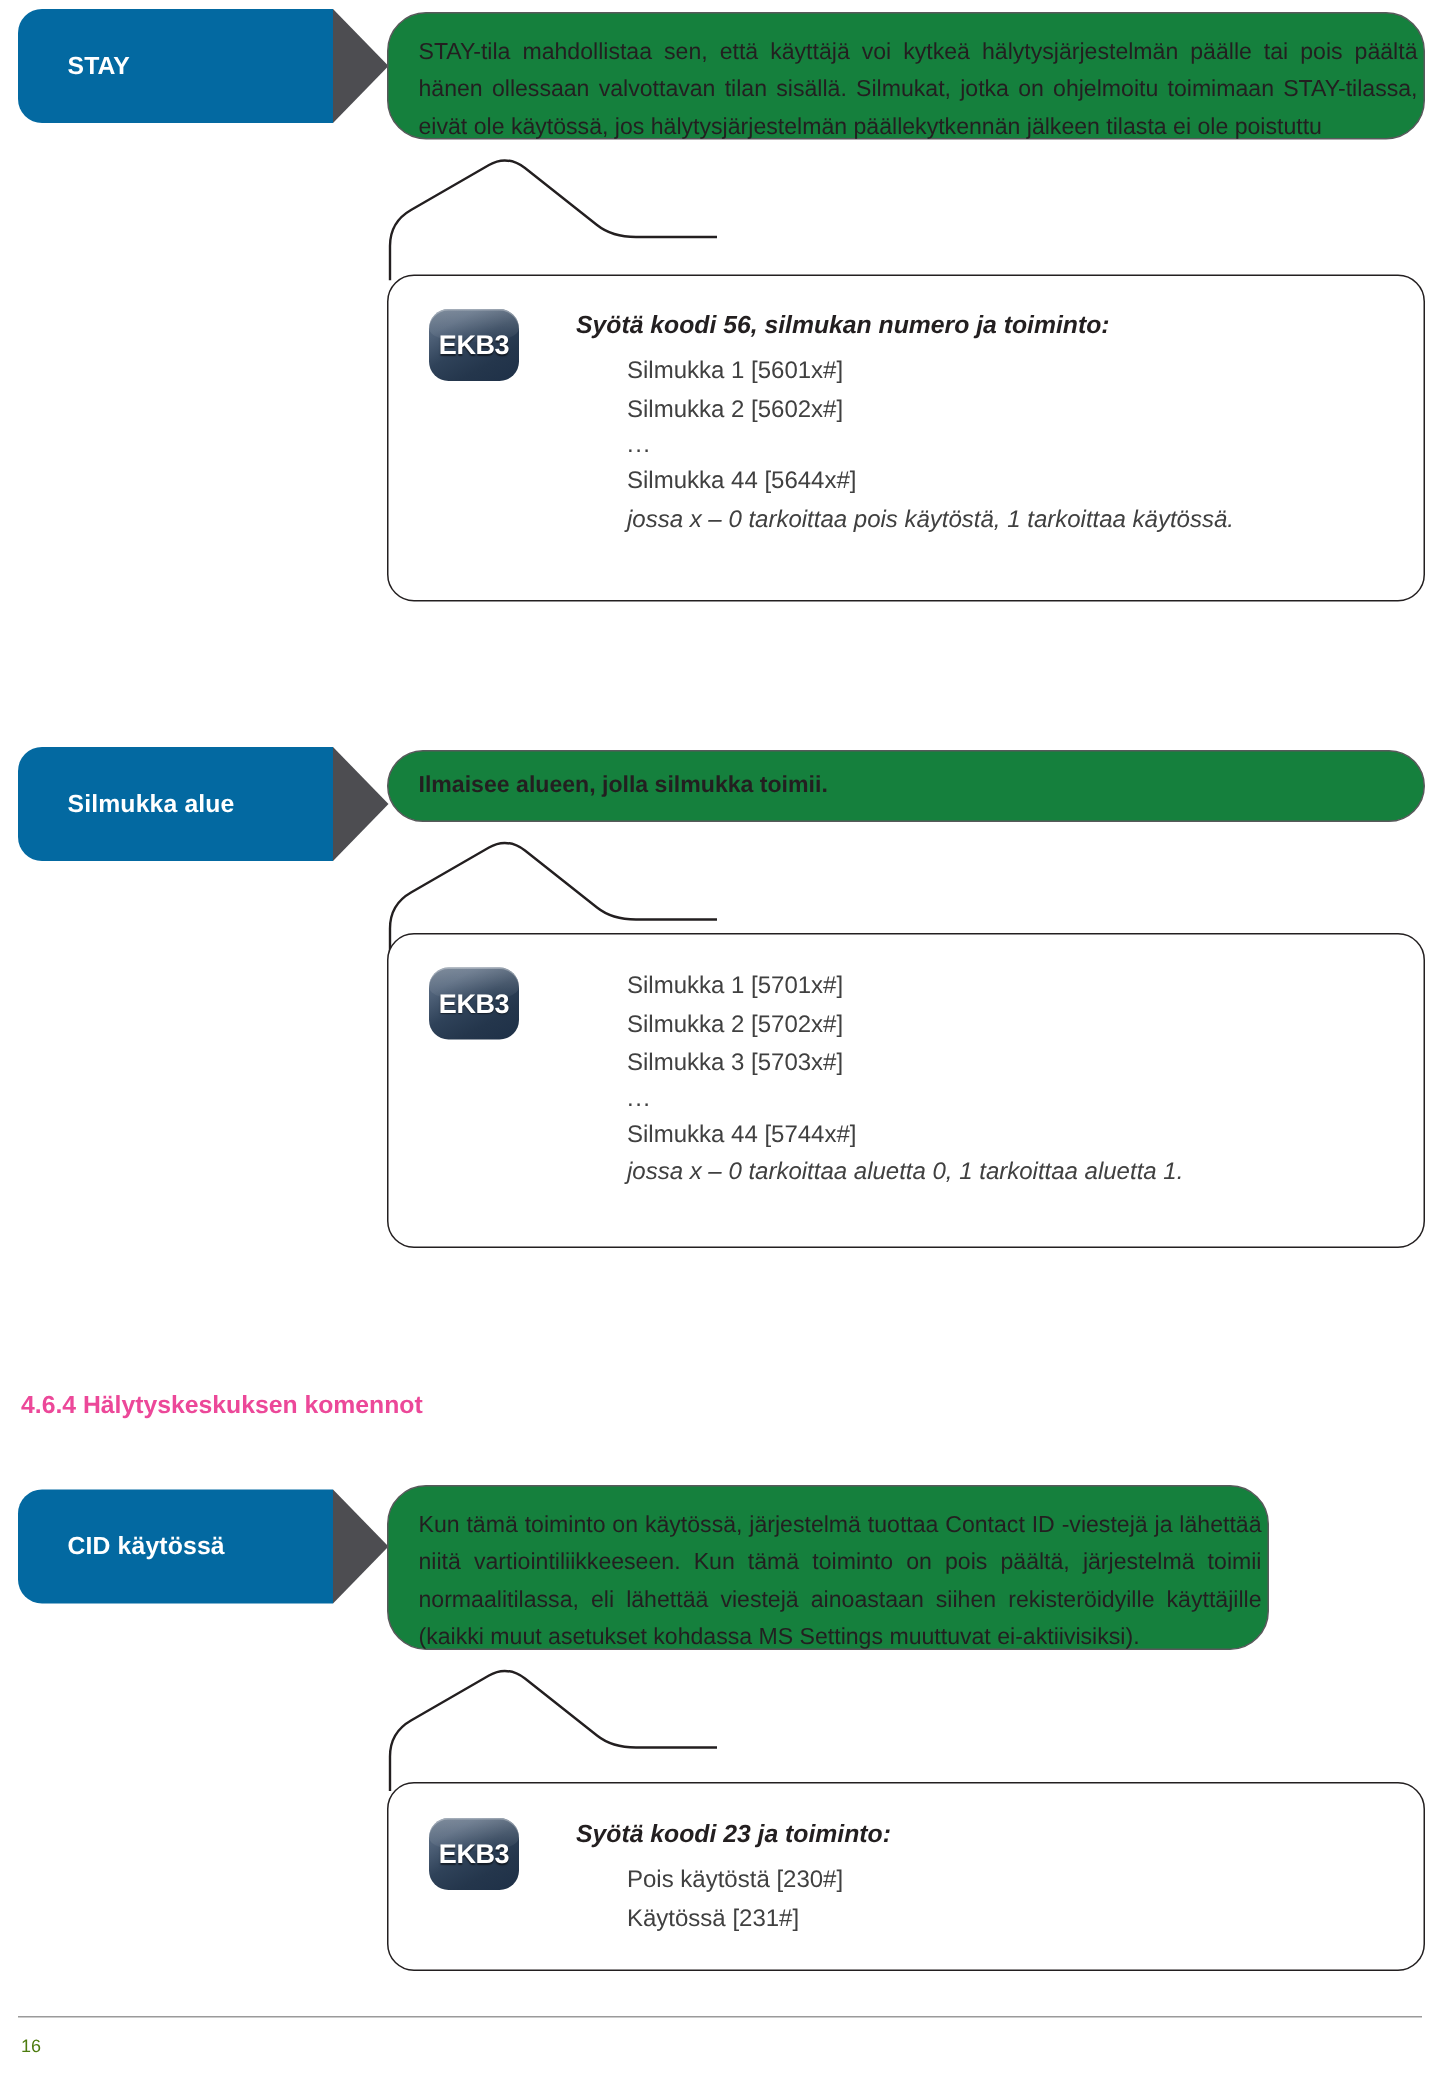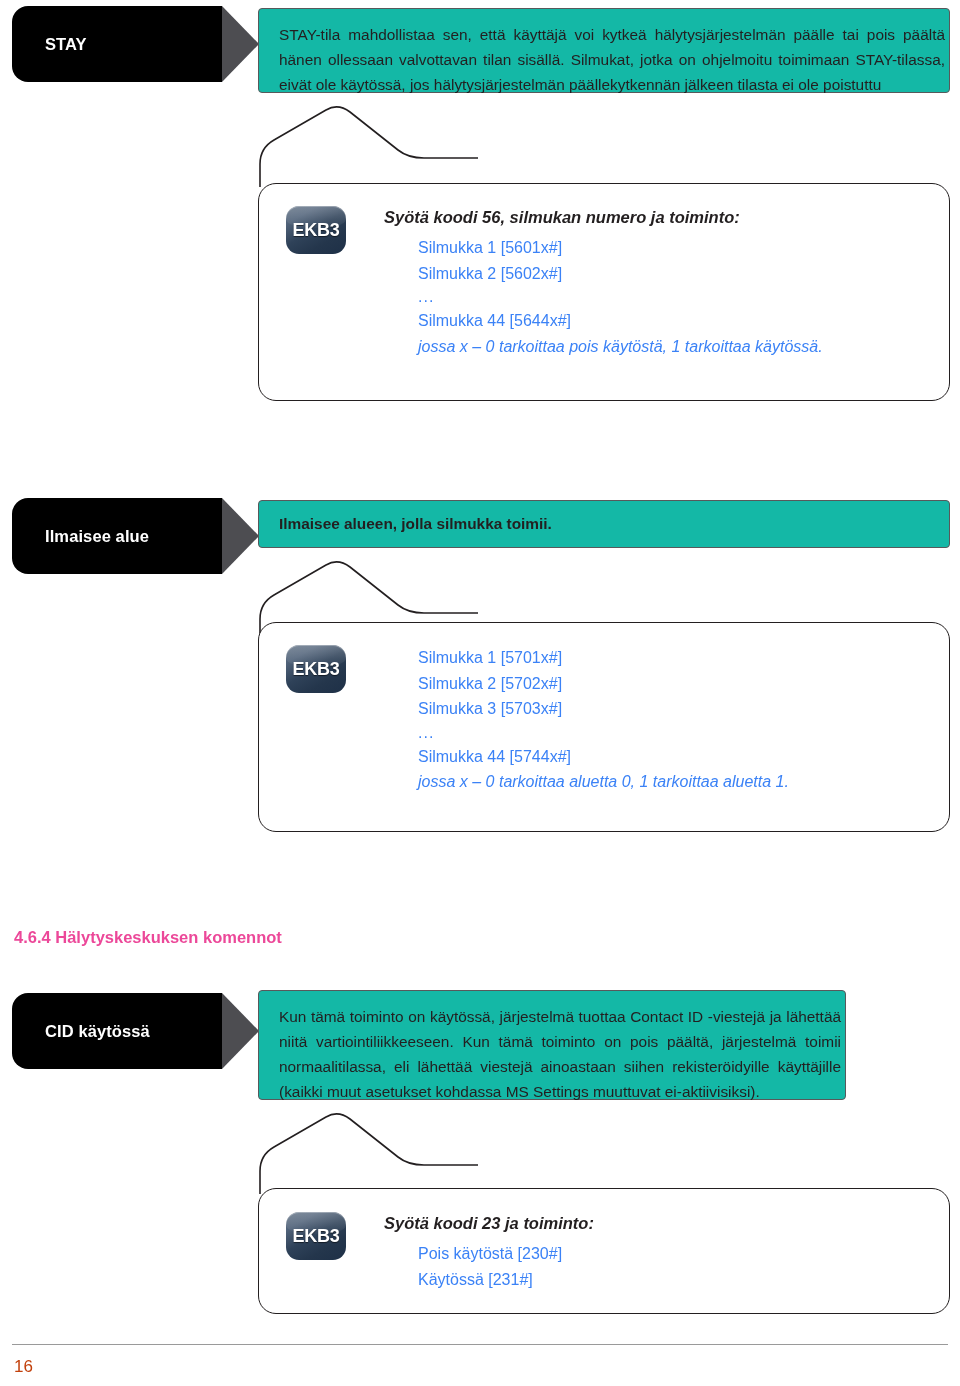--- a/index.html
+++ b/index.html
@@ -28,21 +28,21 @@
     position: absolute;
     height: 76px;
     display: flex;
     align-items: center;
     color: #ffffff;
     font-weight: bold;
     font-size: 16.5px;
     letter-spacing: .1px;
     padding-left: 33px;
     box-sizing: border-box;
-    background: #000000;
+    background: #0369a1;
     border-radius: 16px 0 0 16px;
   }
   .tag::after {
     content: "";
     position: absolute;
     right: -37px;
     top: 0;
     width: 0;
     height: 0;
     border-top: 38px solid transparent;
@@ -50,23 +50,23 @@
     border-left: 37px solid #4d4d51;
   }
   .tag-body {
     position: relative;
     z-index: 2;
   }
 
   
   .greybox {
     position: absolute;
-    background: #14b8a6;
+    background: #15803d;
     border: 1.3px solid #58595b;
-    border-radius: 4px;
+    border-radius: 26px;
     box-sizing: border-box;
     padding: 13px 4px 12px 20px;
   }
   .greybox p {
     margin: 0;
     font-size: 15.4px;
     line-height: 25px;
     color: #231f20;
   }
   .greybox p.justify { text-align: justify; }
@@ -126,21 +126,21 @@
     font-size: 16.5px;
     line-height: 22px;
     color: #231f20;
     margin: 0 0 7px 0;
     font-style: italic;
   }
   .code-lines { margin: 0; padding: 0 0 0 34px; }
   .code-line {
     font-size: 16px;
     line-height: 25.5px;
-    color: #3b82f6;
+    color: #404040;
     white-space: nowrap;
   }
   .code-line.ellipsis { letter-spacing: 1px; line-height: 22px; }
   .code-line.note { font-style: italic; }
 
   
   .heading {
     position: absolute;
     font-weight: bold;
     font-size: 16.5px;
@@ -154,22 +154,22 @@
     left: 12px;
     top: 1344px;
     width: 936px;
     height: 1px;
     background: #9a9a9a;
   }
   .folio {
     position: absolute;
     left: 14px;
     top: 1357px;
-    font-size: 17px;
-    color: #c2410c;
+    font-size: 12px;
+    color: #4d7c0f;
   }
 </style>
 </head>
 <body>
 
 <div class="page">
 
   <div class="tag" style="left:12px; top:6px; width:210px;">
     <span class="tag-body">STAY</span>
   </div>
@@ -193,21 +193,21 @@
     <div class="code-lines">
       <div class="code-line">Silmukka 1 [5601x#]</div>
       <div class="code-line">Silmukka 2 [5602x#]</div>
       <div class="code-line ellipsis">...</div>
       <div class="code-line">Silmukka 44 [5644x#]</div>
       <div class="code-line note">jossa x – 0 tarkoittaa pois käytöstä, 1 tarkoittaa käytössä.</div>
     </div>
   </div>
 
   <div class="tag" style="left:12px; top:498px; width:210px;">
-    <span class="tag-body">Ilmaisee alue</span>
+    <span class="tag-body">Silmukka alue</span>
   </div>
 
   <div class="greybox" style="left:258px; top:500px; width:692px; height:48px; padding-top:10px;font-weight:bold;">
     <p>Ilmaisee alueen, jolla silmukka toimii.</p>
   </div>
 
   <svg class="connector" style="left:258px; top:547px; width:220px; height:95px;" viewBox="0 0 220 95">
     <path d="M2,95 L2,72 Q2,56 16,48 L68,18 Q80,11 92,20 L140,58 Q150,66 166,66 L220,66" fill="none" stroke="#231f20" stroke-width="1.6"></path>
   </svg>
 

